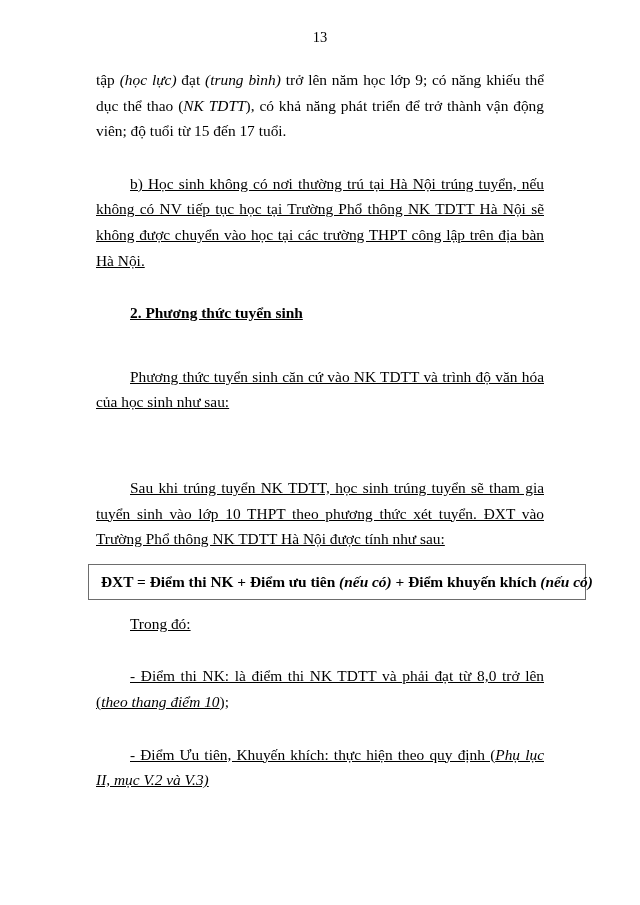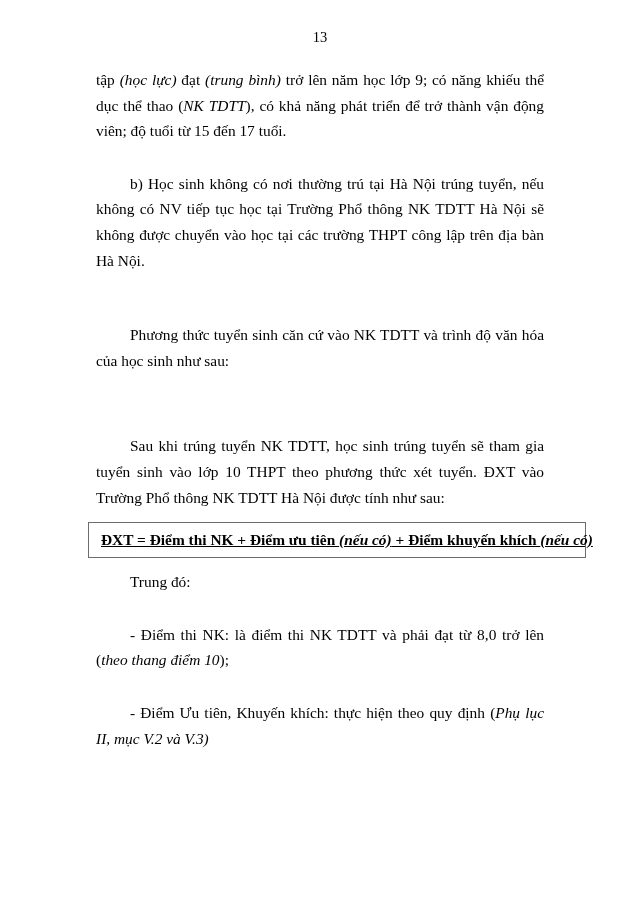--- a/index.html
+++ b/index.html
@@ -40,20 +40,21 @@
   p {
     margin: 8px;
     font-size: 15.4px;
     line-height: 25.6px;
     text-align: justify;
     text-justify: inter-word;
     hyphens: none;
   }
   p.indent {
     text-indent: 34px;
+    text-decoration: underline;
   }
   .blockgap {
     height: 11px;
   }
   .bold {
     font-weight: bold;
   }
   .ital {
     font-style: italic;
   }
@@ -66,46 +67,46 @@
     margin: 12px 0 11px 0;
     border: 1.3px solid #6d6d6d;
     box-sizing: border-box;
     width: 498px;
     margin-left: 0px;
     padding: 6px 7px 7px 12px;
     font-size: 15.4px;
     font-weight: bold;
     line-height: 21px;
     white-space: nowrap;
-    text-decoration: underline;
   }
 </style>
 </head>
 <body>
 
 <div class="page">
 
   <div class="page-number">13</div>
 
   <div class="content">
     <div id="blocks-root">
         <p class=""><span>tập </span><span class="ital">(học lực)</span><span> đạt </span><span class="ital">(trung bình)</span><span> trở lên năm học lớp 9; có năng khiếu thể dục thể thao (</span><span class="ital">NK TDTT</span><span>), có khả năng phát triển để trở thành vận động viên; độ tuổi từ 15 đến 17 tuổi.</span></p>
         <div class="blockgap"></div>
         <p class="indent"><span>b) Học sinh không có nơi thường trú tại Hà Nội trúng tuyển, nếu không có NV tiếp tục học tại Trường Phổ thông NK TDTT Hà Nội sẽ không được chuyển vào học tại các trường THPT công lập trên địa bàn Hà Nội.</span></p>
         <div class="blockgap"></div>
+        <p class="indent"><span class="bold">2. Phương thức tuyển sinh</span></p>
         <div class="blockgap"></div>
         <div class="blockgap"></div>
         <p class="indent"><span>Phương thức tuyển sinh căn cứ vào NK TDTT và trình độ văn hóa của học sinh như sau:</span></p>
         <div class="blockgap"></div>
         <div class="blockgap"></div>
         <div class="blockgap"></div>
         <div class="blockgap"></div>
         <p class="indent"><span>Sau khi trúng tuyển NK TDTT, học sinh trúng tuyển sẽ tham gia tuyển sinh vào lớp 10 THPT theo phương thức xét tuyển. ĐXT vào Trường Phổ thông NK TDTT Hà Nội được tính như sau:</span></p>
         <div class="formula-box"><span class="bold">ĐXT = Điểm thi NK + Điểm ưu tiên </span><span class="bold-ital">(nếu có)</span><span class="bold"> + Điểm khuyến khích </span><span class="bold-ital">(nếu có)</span></div>
-        <p class="indent"><span>Trung đó:</span></p>
+        <p class="indent"><span>Trong đó:</span></p>
         <div class="blockgap"></div>
         <p class="indent"><span>- Điểm thi NK: là điểm thi NK TDTT và phải đạt từ 8,0 trở lên (</span><span class="ital">theo thang điểm 10</span><span>);</span></p>
         <div class="blockgap"></div>
         <p class="indent"><span>- Điểm Ưu tiên, Khuyến khích: thực hiện theo quy định (</span><span class="ital">Phụ lục II, mục V.2 và V.3)</span></p>
       </div>
   </div>
 
 </div>
 
 </body></html>

